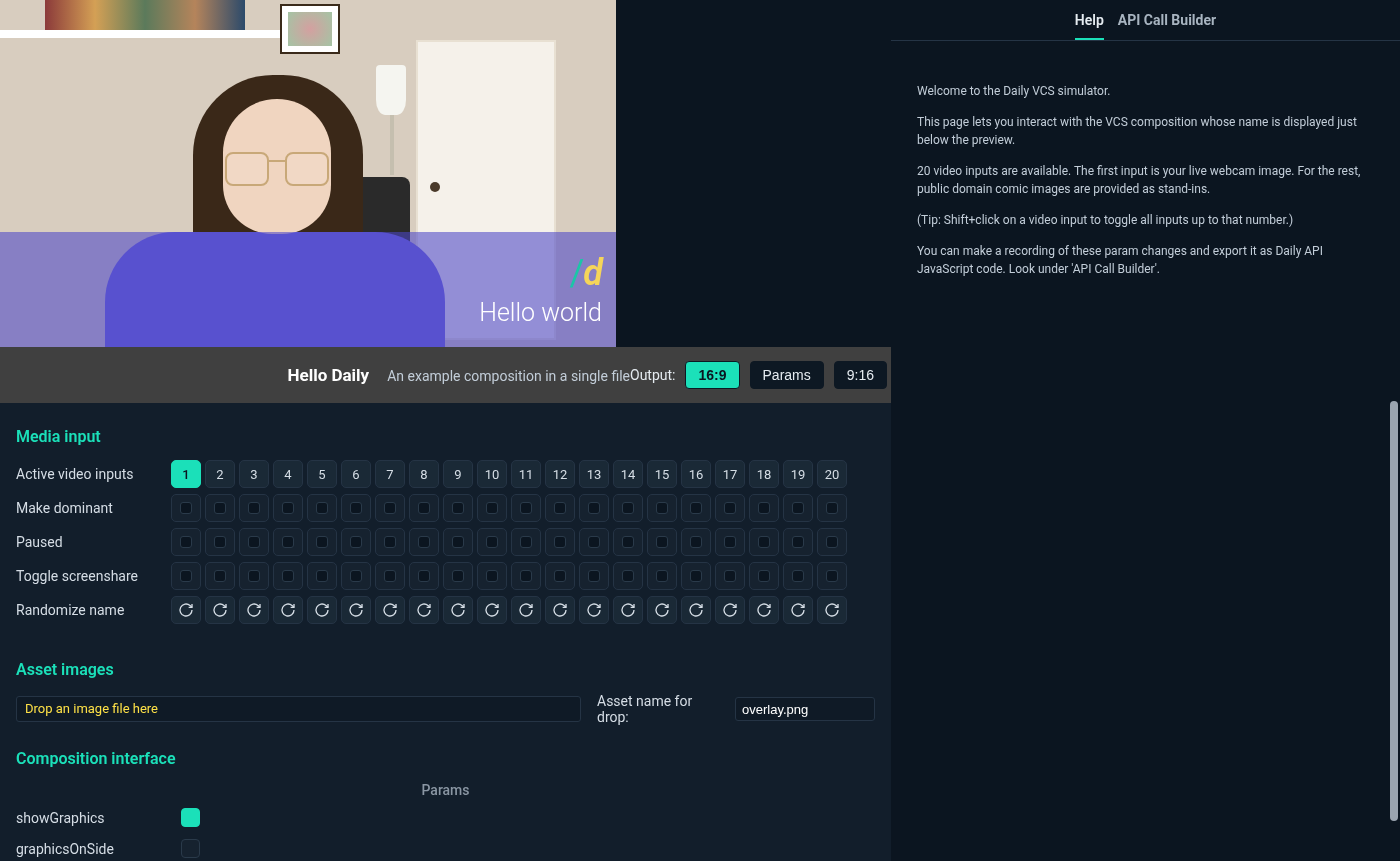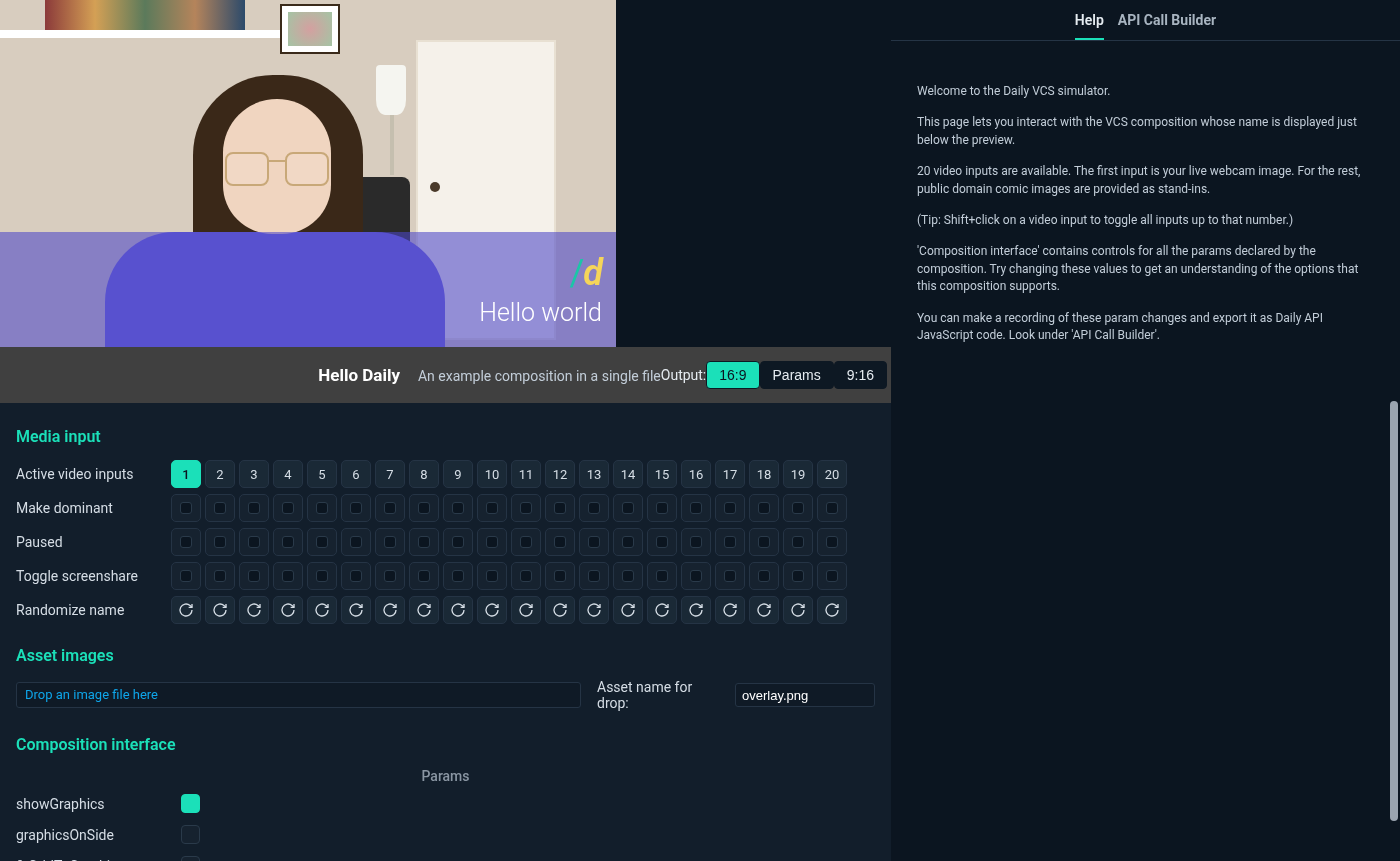--- a/index.html
+++ b/index.html
@@ -62,28 +62,28 @@
 .hello-world { font-size: 25px; font-weight: 300; margin-top: 4px; }
 
 
 .title-bar {
   display: flex; align-items: center; justify-content: flex-end;
   padding: 14px 4px; background: #404040;
 }
 .title-left { display: flex; align-items: baseline; gap: 18px; }
 .comp-title { font-weight: 700; font-size: 17px; color: #fff; }
 .comp-desc { font-size: 14px; color: #c2cdd8; }
-.title-right { display: flex; align-items: center; }
+.title-right { display: flex; align-items: center; gap: 10px; }
 .output-label { font-size: 14px; color: #e5ebf0; }
 .aspect-btn {
   padding: 5px 12px; border-radius: 4px; font-size: 14px;
   background: #0d1823; color: #e5ebf0; border: 1px solid #0d1823;
   cursor: pointer;
 }
-.aspect-btn.active { background: #1be0b9; color: #0b1520; font-weight: 400; }
+.aspect-btn.active { background: #1be0b9; color: #0b1520; font-weight: 700; }
 
 
 .scroll-area { flex: 1; overflow-y: auto; padding: 16px 16px 40px 16px; position: relative; }
 .scroll-thumb { position: absolute; right: 2px; top: 401px; width: 8px; height: 420px; background: #9aa4af; border-radius: 4px; }
 
 .section-heading { color: #1be0b9; font-size: 16px; font-weight: 600; margin: 8px 0 14px 0; }
 .sub-heading { color: #8a96a3; font-size: 14px; font-weight: 500; margin: 8px 0 10px 0; text-align: center; }
 
 .input-grid-row { display: flex; align-items: center; margin-bottom: 6px; }
 .row-label { width: 155px; font-size: 14px; color: #d5dde5; flex-shrink: 0; }
@@ -96,21 +96,21 @@
 }
 .cell.active { background: #1be0b9; color: #0b1520; border-color: #1be0b9; font-weight: 500; }
 .cell.check { background: #16222f; }
 .cell.check .box { width: 12px; height: 12px; border-radius: 3px; background: #0b1520; border: 1px solid #2a3a4a; }
 .cell.refresh svg { width: 16px; height: 16px; }
 
 .asset-row { display: flex; align-items: center; gap: 16px; margin-top: 8px; }
 .drop-zone {
   flex: 0 0 565px; height: 26px; padding: 4px 8px;
   background: #0f1a26; border: 1px solid #253445; border-radius: 3px;
-  font-size: 13px; color: #0ea5e9;
+  font-size: 13px; color: #fde047;
 }
 .asset-label { font-size: 14px; color: #d5dde5; }
 .asset-input {
   height: 24px; padding: 3px 6px; width: 140px;
   background: #0f1a26; border: 1px solid #253445; border-radius: 3px;
   color: #fff; font-size: 13px; margin-left: 19px;
 }
 
 .param-row { display: flex; align-items: center; margin-bottom: 12px; }
 .param-label { width: 165px; font-size: 14px; color: #d5dde5; }
@@ -528,21 +528,21 @@
           </div>
           <div class="cell refresh">
             <svg class="refresh-icon" viewBox="0 0 24 24">
               <path d="M21 12a9 9 0 1 1-3-6.7L21 8"></path>
               <polyline points="21 3 21 8 16 8"></polyline>
             </svg>
           </div>
         </div>
     </div>
 
-    <div class="section-heading" style="margin-top:22px">Asset images</div>
+    <div class="section-heading" style="margin-top:36px">Asset images</div>
     <div class="asset-row">
       <div class="drop-zone">Drop an image file here</div>
       <span class="asset-label">Asset name for drop:</span>
       <input class="asset-input" value="overlay.png" style="">
     </div>
 
     <div class="section-heading" style="margin-top:24px">Composition interface</div>
     <div class="sub-heading">Params</div>
     <div id="params-list">
         <div class="param-row">
@@ -567,16 +567,15 @@
     <div class="tabs-inner">
       <div class="tab active">Help</div>
       <div class="tab">API Call Builder</div>
     </div>
   </div>
   <div class="help-content">
     <p>Welcome to the Daily VCS simulator.</p>
     <p>This page lets you interact with the VCS composition whose name is displayed just below the preview.</p>
     <p>20 video inputs are available. The first input is your live webcam image. For the rest, public domain comic images are provided as stand-ins.</p>
     <p>(Tip: Shift+click on a video input to toggle all inputs up to that number.)</p>
-    <p>'Composition interface' contains controls for all the params declared by the composition. Try changing these values to get an understanding of the options that this composition supports.</p>
     <p>You can make a recording of these param changes and export it as Daily API JavaScript code. Look under 'API Call Builder'.</p>
   </div>
 </div>
 
 </body></html>

